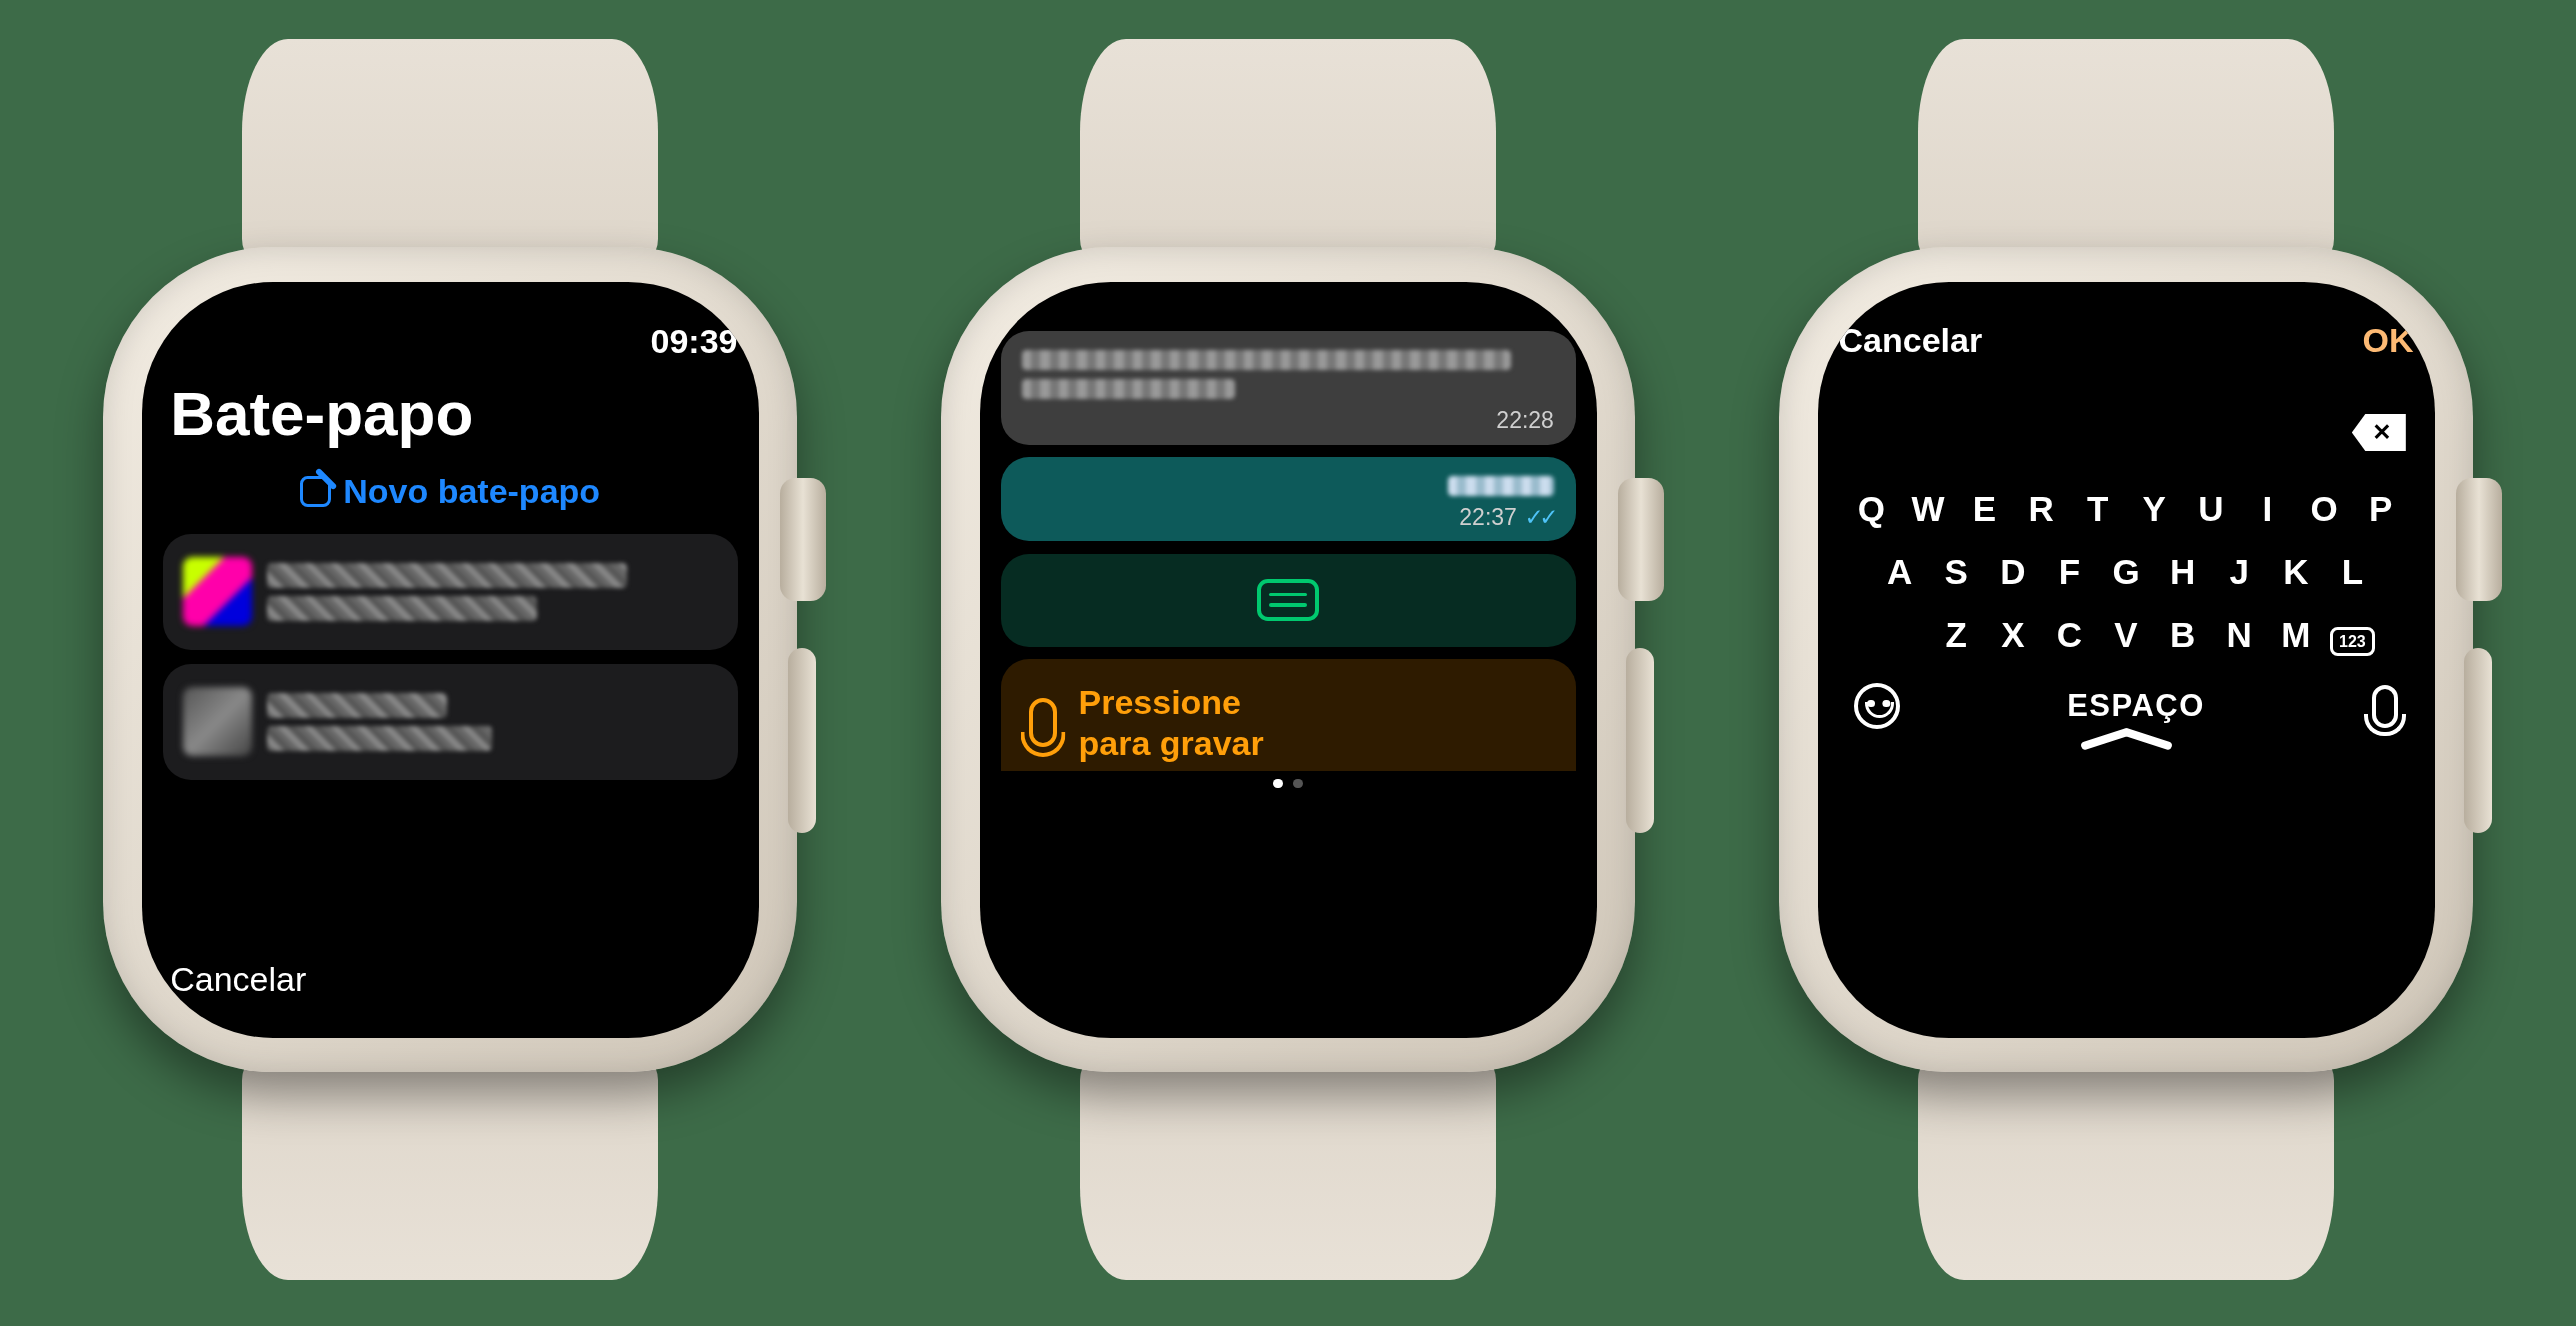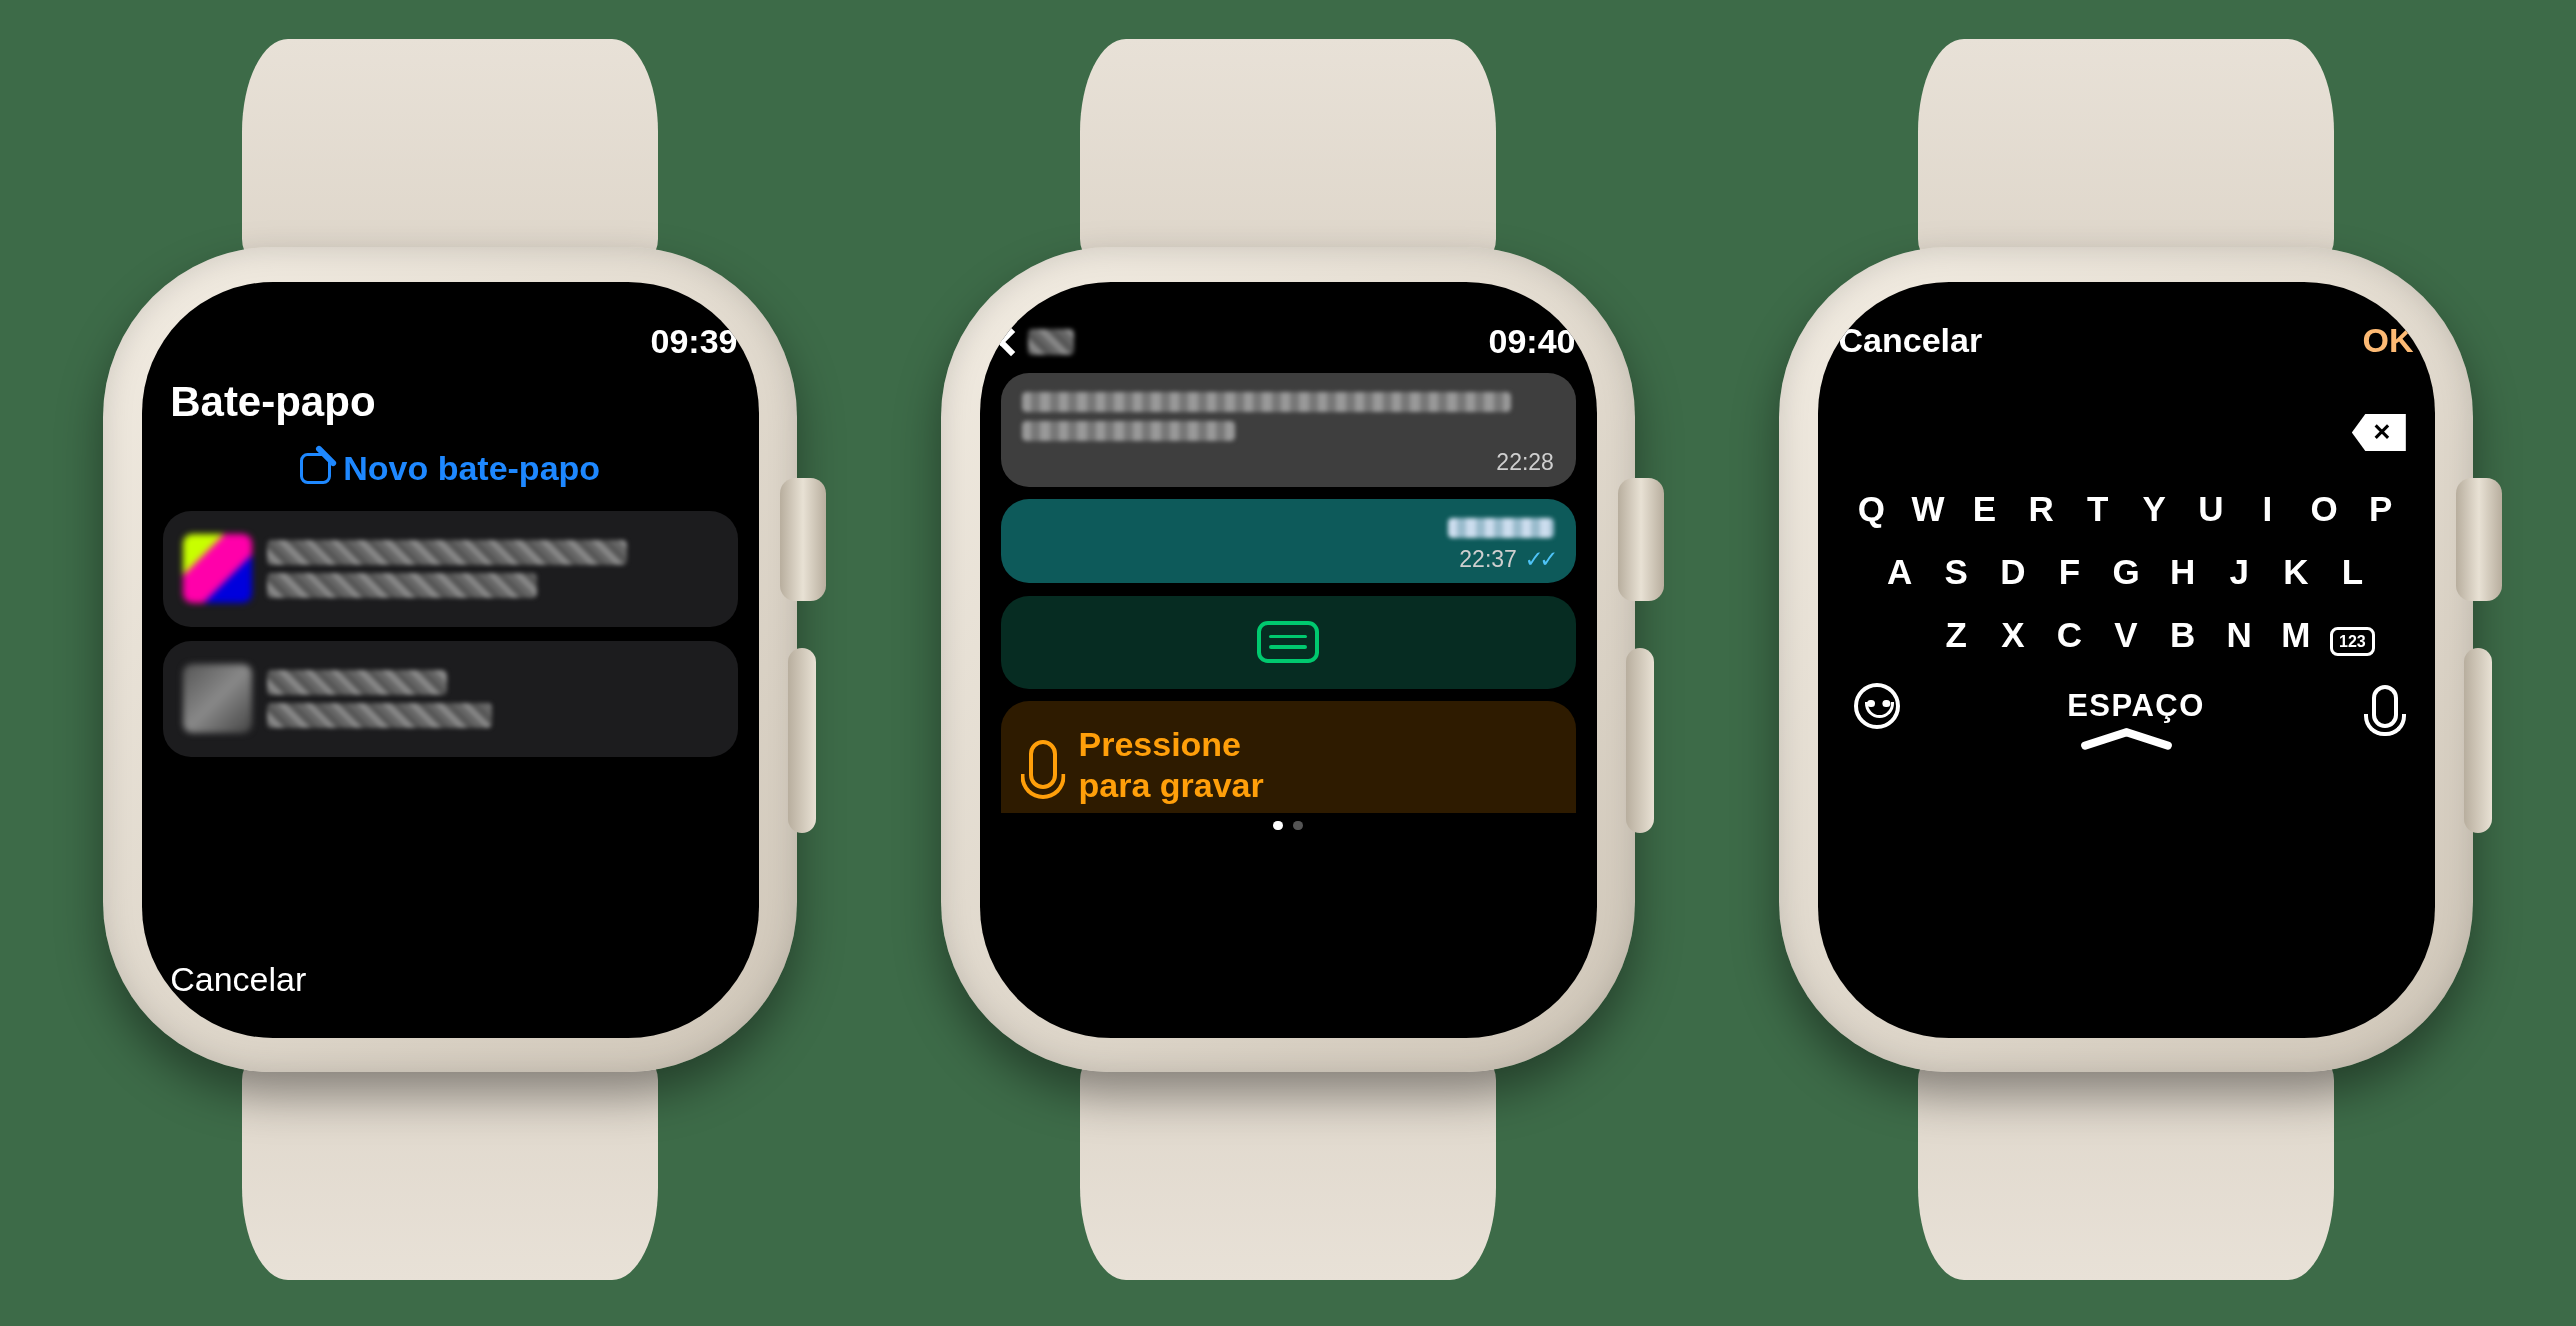--- a/index.html
+++ b/index.html
@@ -91,21 +91,21 @@
     font-size:34px;
   }
   .chev-left { width:20px; height:20px; border-left:6.2px solid #fff; border-bottom:6.2px solid #fff; transform:rotate(45deg); }
   .blur-strip {
     background: repeating-linear-gradient(45deg,#666 0 6.2px,#888 6.2px 12.3px,#555 12.3px 18.5px);
     filter: blur(2.3px);
     border-radius:4.6px;
   }
 
   
-  .s1-title { font-size: 42px; font-weight: 600; margin: 15.4px 0 23px 7.7px; }
+  .s1-title { font-size: 62px; font-weight: 600; margin: 15.4px 0 23px 7.7px; }
   .s1-newchat {
     display:flex; align-items:center; justify-content:center;
     gap:12.3px; color:#1e88ff; font-size:34px; font-weight:600;
     margin-bottom: 23px;
   }
   .compose-icon { width:31px; height:31px; border:3.9px solid #1e88ff; border-radius:7.7px; position:relative; }
   .compose-icon::after { content:""; position:absolute; width:26px; height:6.2px; background:#1e88ff; top:-3.1px; right:-10.8px; transform:rotate(45deg); border-radius:3.1px; }
   .chat-row {
     background:#1c1c1e; border-radius:28px; height:116px;
     display:flex; align-items:center; gap:15.4px; padding:0 20px; margin-bottom:14px;
@@ -218,27 +218,20 @@
   <div class="band bottom"></div>
 </div>
 
 <div class="watch">
   <div class="band"></div>
   <div class="case">
     <div class="crown"></div>
     <div class="side-btn"></div>
 
     <div class="screen">
-      <div class="status-row withback">
-        <div class="back-btn">
-          <span class="chev-left"></span>
-          <span class="blur-strip" style="width:46px;height:26px"></span>
-        </div>
-        <span>09:40</span>
-      </div>
 
       <div style="height:10.8px"></div>
 
       <div class="bubble in">
         <div class="lines">
           <div class="blur-strip" style="width:92%"></div>
           <div class="blur-strip" style="width:40%"></div>
         </div>
         <div class="meta">
           <span>22:28</span>

